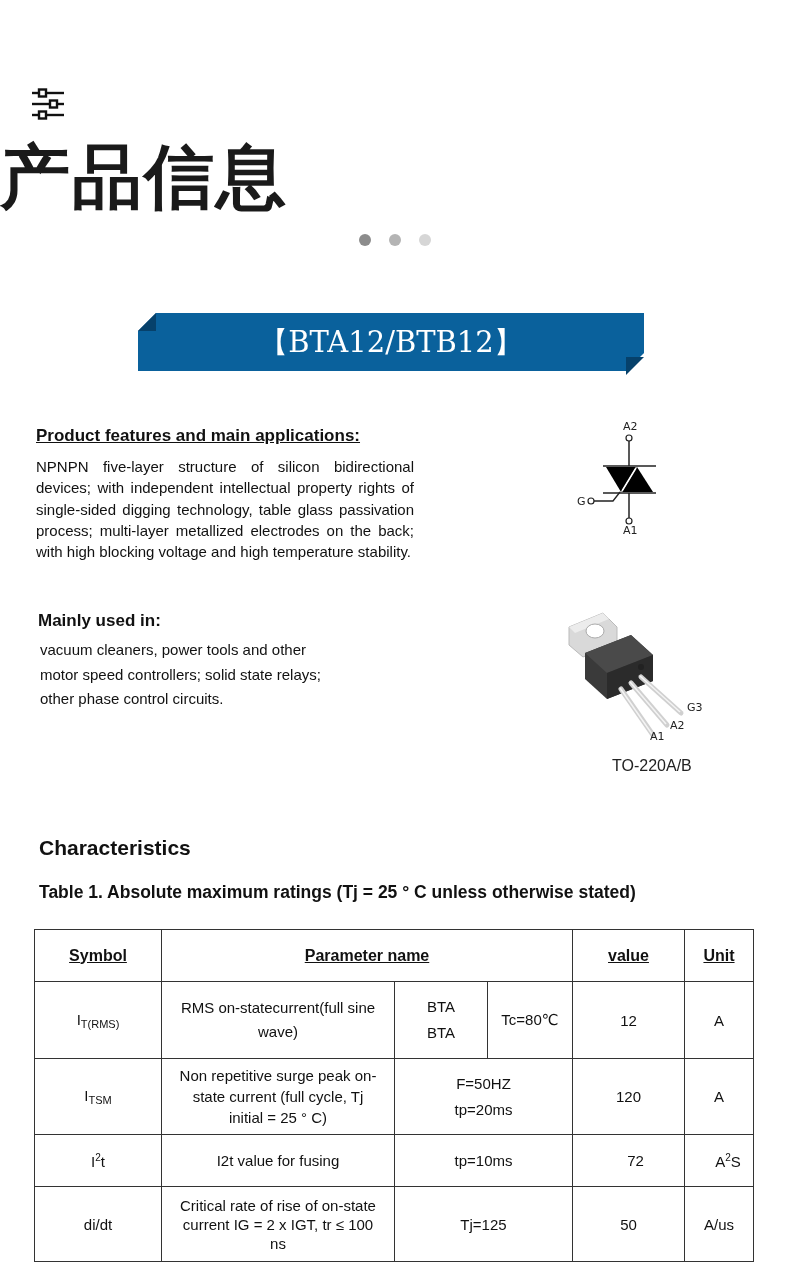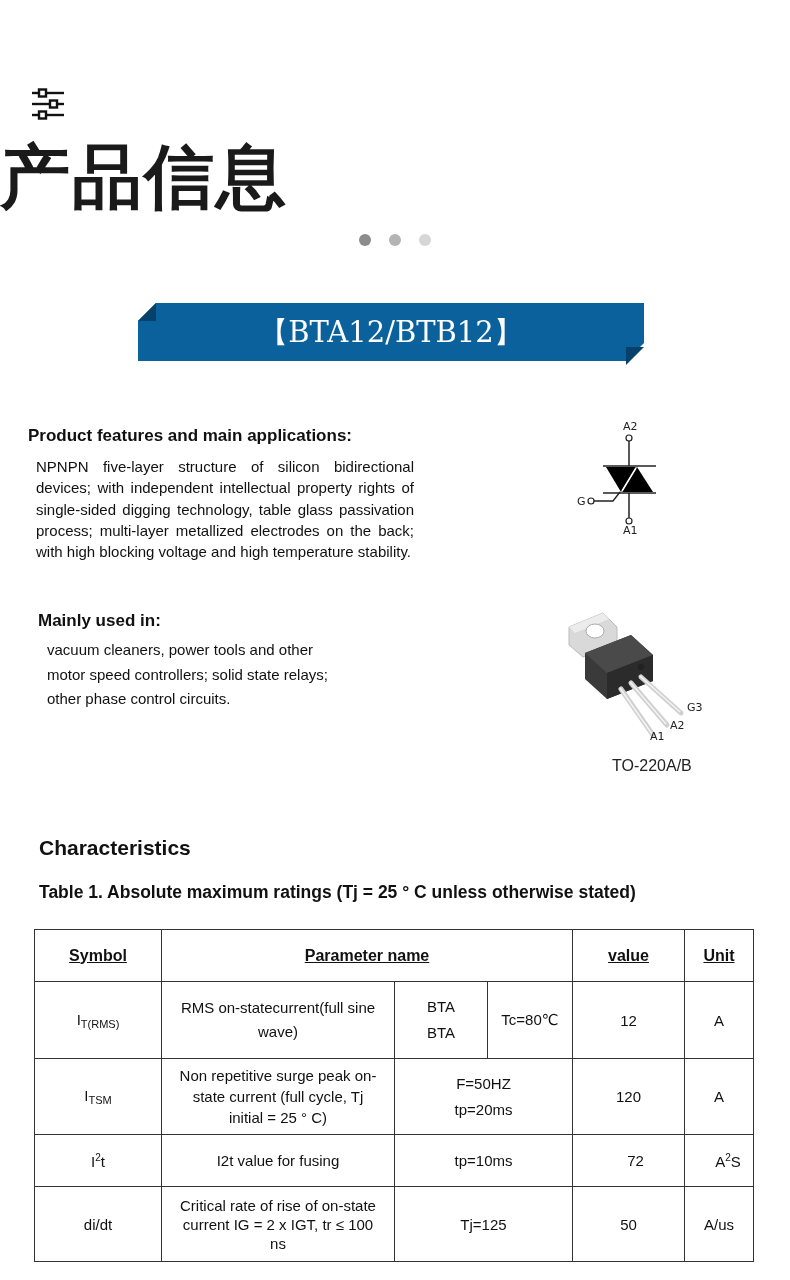--- a/index.html
+++ b/index.html
@@ -5,32 +5,32 @@
   html, body { margin: 0; padding: 0; background: #ffffff; }
   body { width: 790px; height: 1280px; position: relative; overflow: hidden; font-family: "Liberation Sans", "DejaVu Sans", sans-serif; color: #111; }
   .abs { position: absolute; }
 
   .filter-icon { left: 30px; top: 88px; width: 36px; height: 32px; }
 
   .page-title { left: 0; width: 790px; top: 132px; text-align: left; font-family: "DejaVu Sans", sans-serif; font-weight: bold; font-size: 70px; letter-spacing: 2px; color: #1a1a1a; line-height: 90px; }
   .dots { left: 0; width: 790px; top: 234px; display: flex; justify-content: center; gap: 18px; }
   .dot { width: 12px; height: 12px; border-radius: 50%; }
 
-  .banner-wrap { left: 138px; top: 303px; width: 506px; height: 62px; }
+  .banner-wrap { left: 138px; top: 313px; width: 506px; height: 62px; }
   .banner { position: absolute; left: 0; top: 0; width: 506px; height: 58px; background: #0a619c; box-shadow: 0 8px 8px -2px rgba(0,0,0,0.35); clip-path: polygon(18px 0, 100% 0, 100% calc(100% - 18px), calc(100% - 18px) 100%, 0 100%, 0 18px); }
   .fold-tl { position: absolute; left: 0; top: 0; width: 18px; height: 18px; background: #06416b; clip-path: polygon(0 100%, 100% 0, 100% 100%); }
   .fold-br { position: absolute; right: 0; bottom: 0; width: 18px; height: 18px; background: #06416b; clip-path: polygon(0 0, 100% 0, 0 100%); }
   .banner-text { position: absolute; left: 0; top: 0; width: 506px; height: 58px; line-height: 58px; text-align: center; color: #fff; font-family: "DejaVu Serif", "Liberation Serif", serif; font-size: 29px; }
 
-  .h-features { left: 28px; top: 426px; font-size: 17px; font-weight: bold; }
+  .h-features { left: 36px; top: 426px; font-size: 17px; font-weight: bold; text-decoration: underline; }
   .p-features { left: 36px; top: 456px; width: 378px; font-size: 15px; line-height: 21.3px; text-align: justify; }
 
   .h-used { left: 38px; top: 611px; font-size: 17px; font-weight: bold; text-align: right; }
   .used-list { left: 40px; top: 638px; font-size: 15px; line-height: 24.5px; }
-  .used-list div { white-space: nowrap; margin-left: 7px; }
+  .used-list div { white-space: nowrap; }
 
   .triac { left: 570px; top: 418px; width: 110px; height: 120px; }
   .package { left: 555px; top: 605px; width: 160px; height: 140px; }
   .package-label { left: 612px; top: 757px; font-size: 16px; color: #222; }
 
   .h-char { left: 39px; top: 836px; font-size: 21px; font-weight: bold; }
   .h-table { left: 39px; top: 882px; font-size: 17.5px; font-weight: bold; }
 
   table.spec { position: absolute; left: 34px; top: 929px; border-collapse: collapse; font-size: 15px; }
   table.spec td, table.spec th { border: 1.5px solid #333; text-align: center; vertical-align: middle; padding: 0 4px; }

